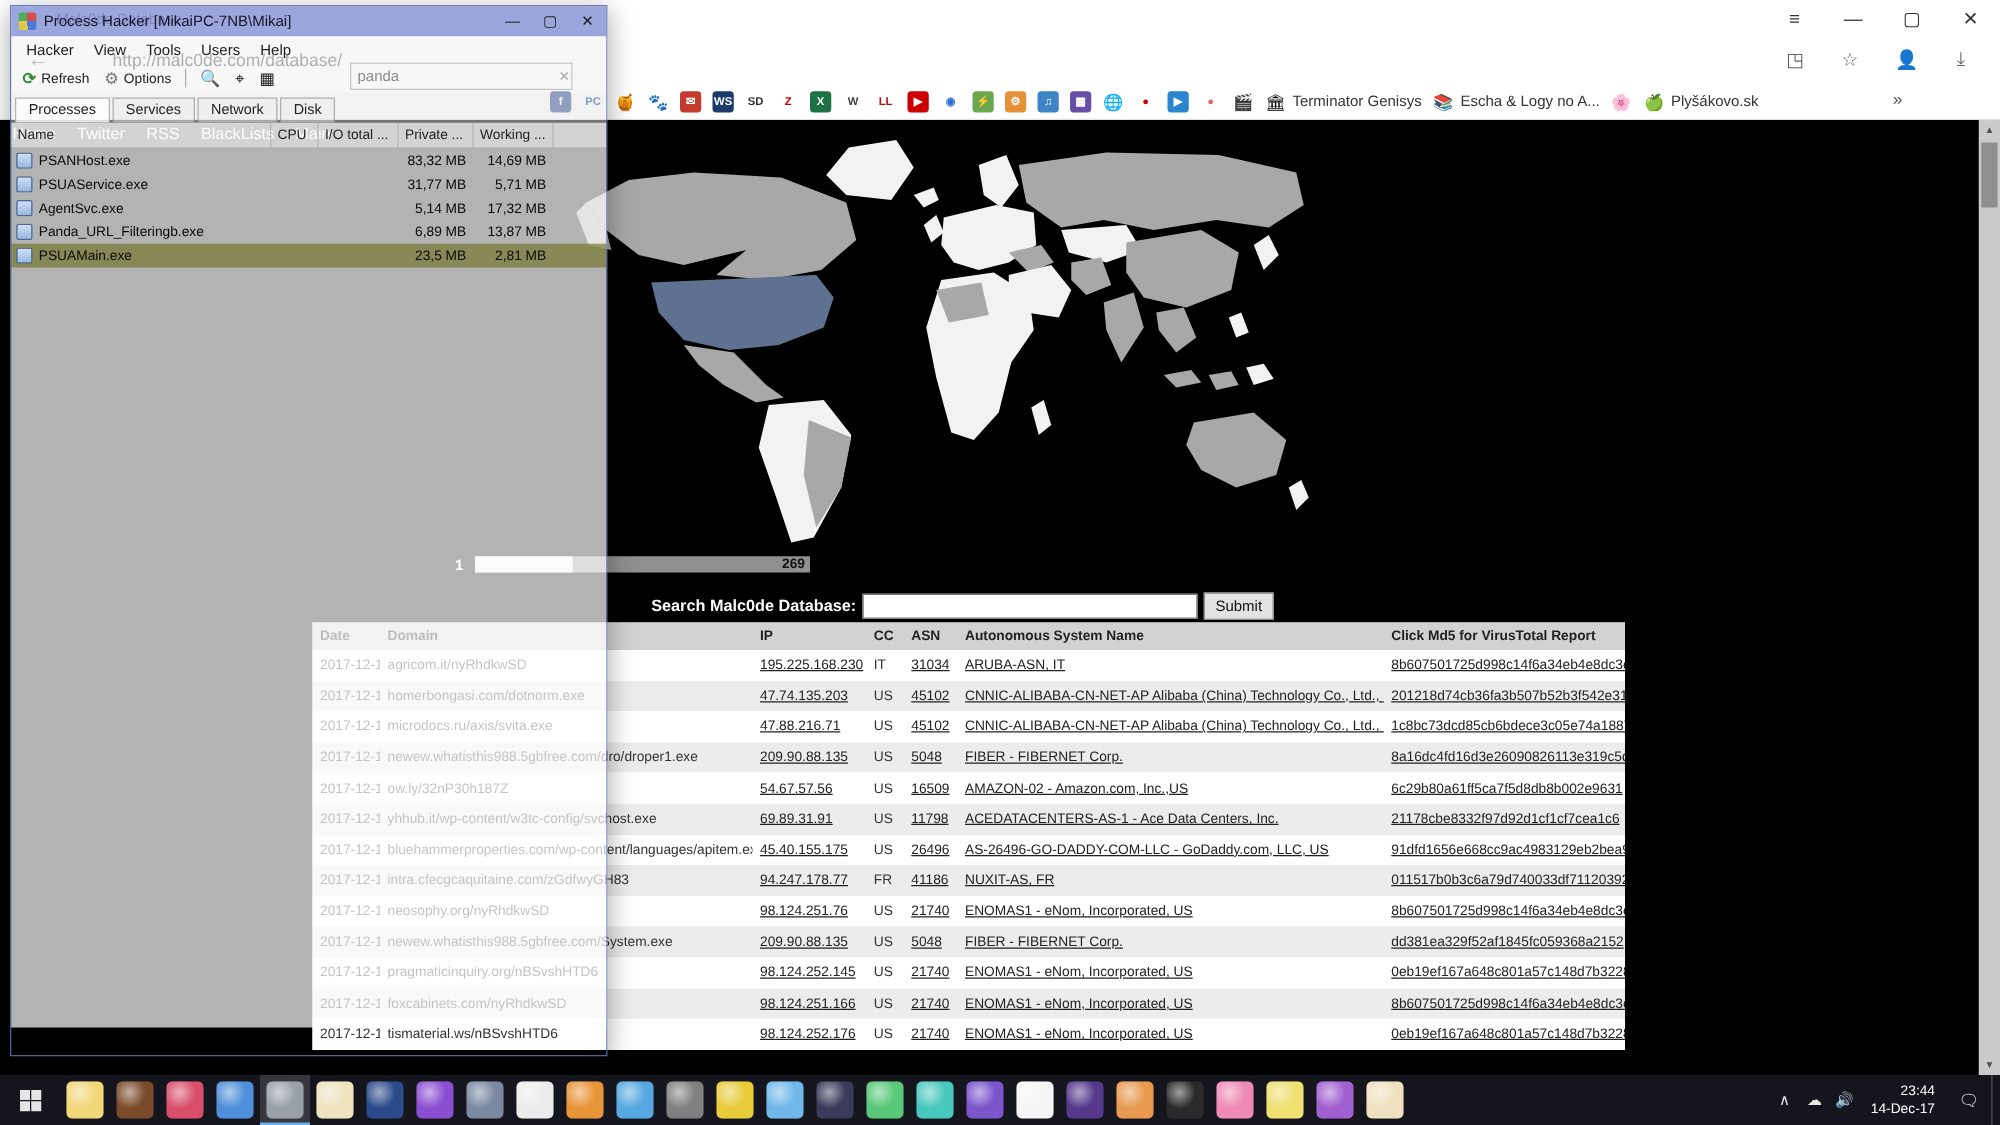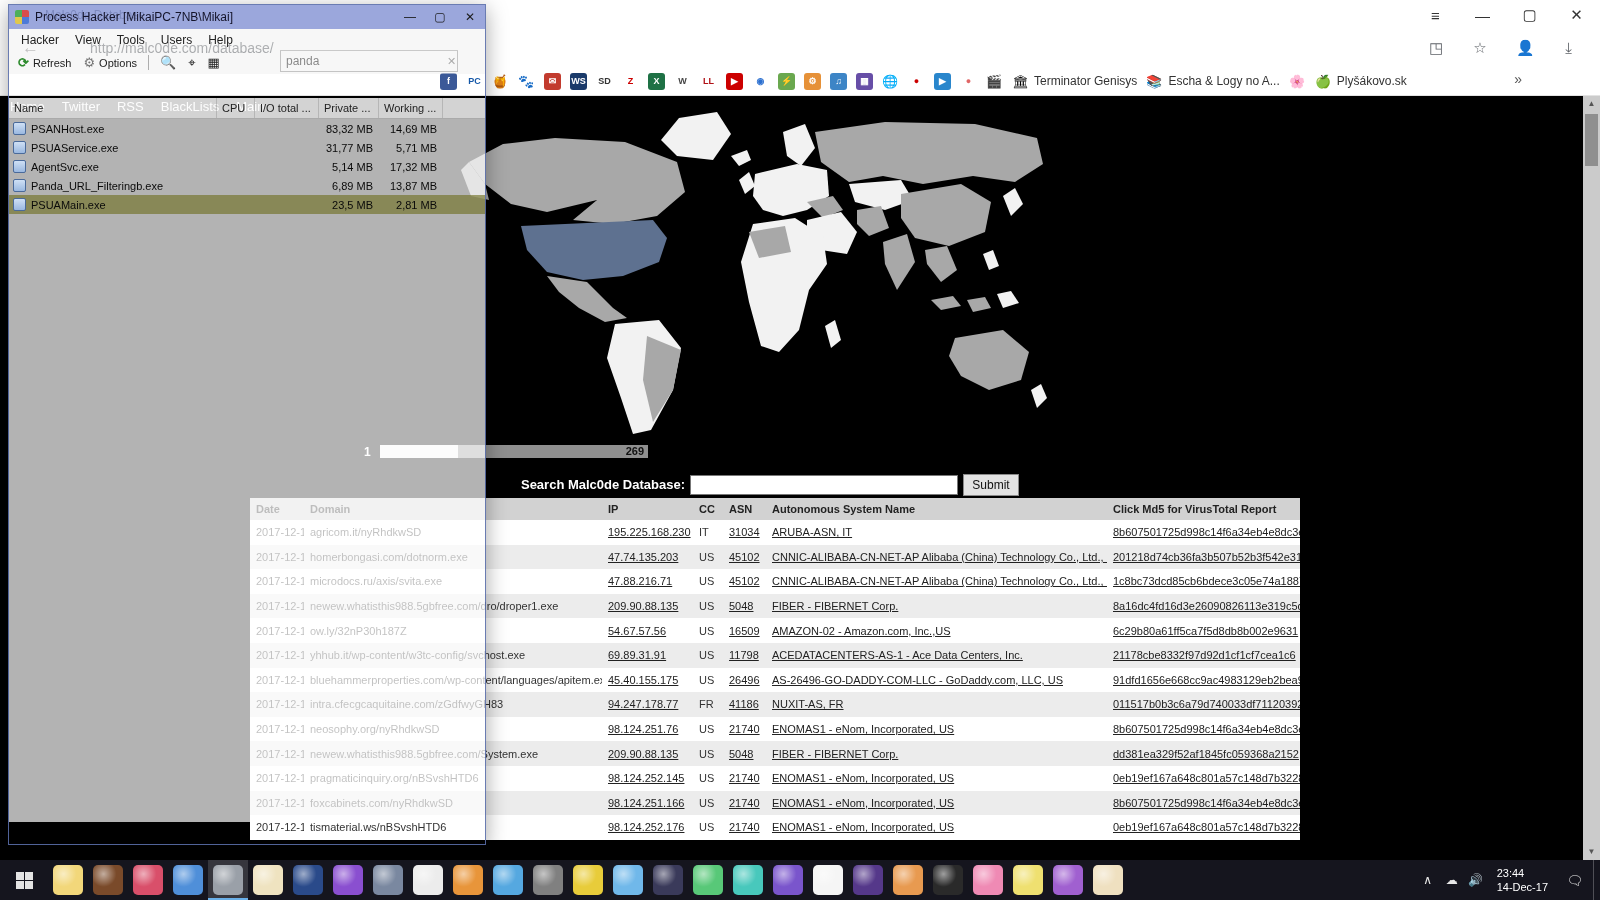--- a/index.html
+++ b/index.html
@@ -90,21 +90,21 @@
   #taskbar{position:absolute;left:0;top:860px;width:1600px;height:40px;background:#15151e;z-index:10;display:flex;align-items:center;}
   #start-btn{width:48px;height:40px;display:flex;align-items:center;justify-content:center;flex:0 0 48px;}
   .winlogo{display:grid;grid-template-columns:8px 8px;grid-template-rows:8px 8px;gap:1px;}
   .winlogo span{background:#e4e4e4;}
   #tb-apps{display:flex;height:40px;}
   .tbapp{width:40px;height:40px;display:flex;align-items:center;justify-content:center;position:relative;}
   .tbapp.active{background:rgba(255,255,255,0.14);box-shadow:inset 0 -2px 0 #6ab0e8;}
   .tbico{width:30px;height:30px;border-radius:5px;}
   #tb-tray{margin-left:auto;display:flex;align-items:center;height:40px;color:#eee;padding-right:2px;}
   .trayic{width:24px;text-align:center;font-size:12px;color:#e8e8e8;}
-  #tb-clock{text-align:left;font-size:11px;line-height:14px;color:#fff;padding:0 9px;white-space:nowrap;}
+  #tb-clock{text-align:right;font-size:11px;line-height:14px;color:#fff;padding:0 9px;white-space:nowrap;}
   #tb-action{width:36px;text-align:center;color:#e8e8e8;font-size:13px;}
   #tb-edge{width:5px;height:40px;border-left:1px solid rgba(255,255,255,0.25);}
 </style>
 </head>
 <body>
 
 <div id="screen">
 
   <div id="browser">
     <div id="b-titlebar">
@@ -453,20 +453,26 @@
       <div class="phtool">
           <span class="ti">🔍</span>
         </div>
       <div class="phtool">
           <span class="ti">⌖</span>
         </div>
       <div class="phtool">
           <span class="ti">▦</span>
         </div>
     </div>
+    <div id="ph-tabs">
+        <div class="phtab active">Processes</div>
+        <div class="phtab">Services</div>
+        <div class="phtab">Network</div>
+        <div class="phtab">Disk</div>
+      </div>
     <div id="ph-list">
       <div id="ph-cols">
           <span class="phc phc-name">Name</span>
           <span class="phc phc-cpu">CPU</span>
           <span class="phc phc-io">I/O total ...</span>
           <span class="phc phc-priv">Private ...</span>
           <span class="phc phc-work">Working ...</span>
         </div>
       <div id="ph-rows">
           <div class="prow">

